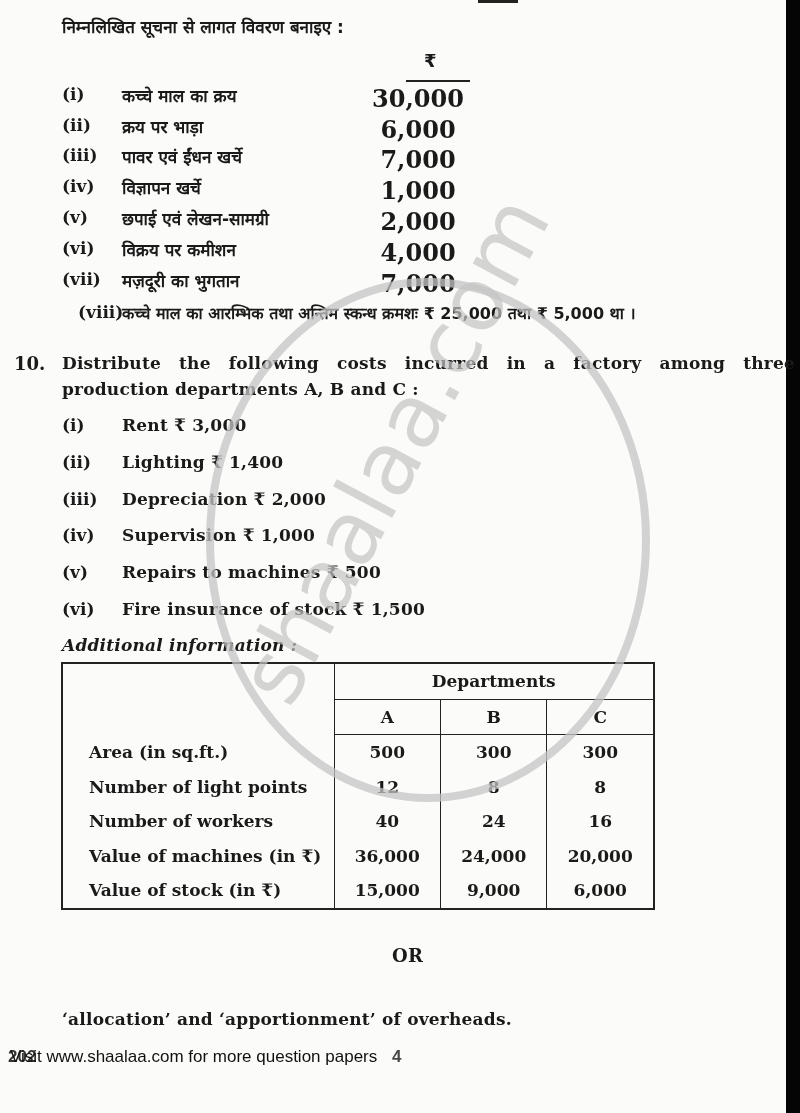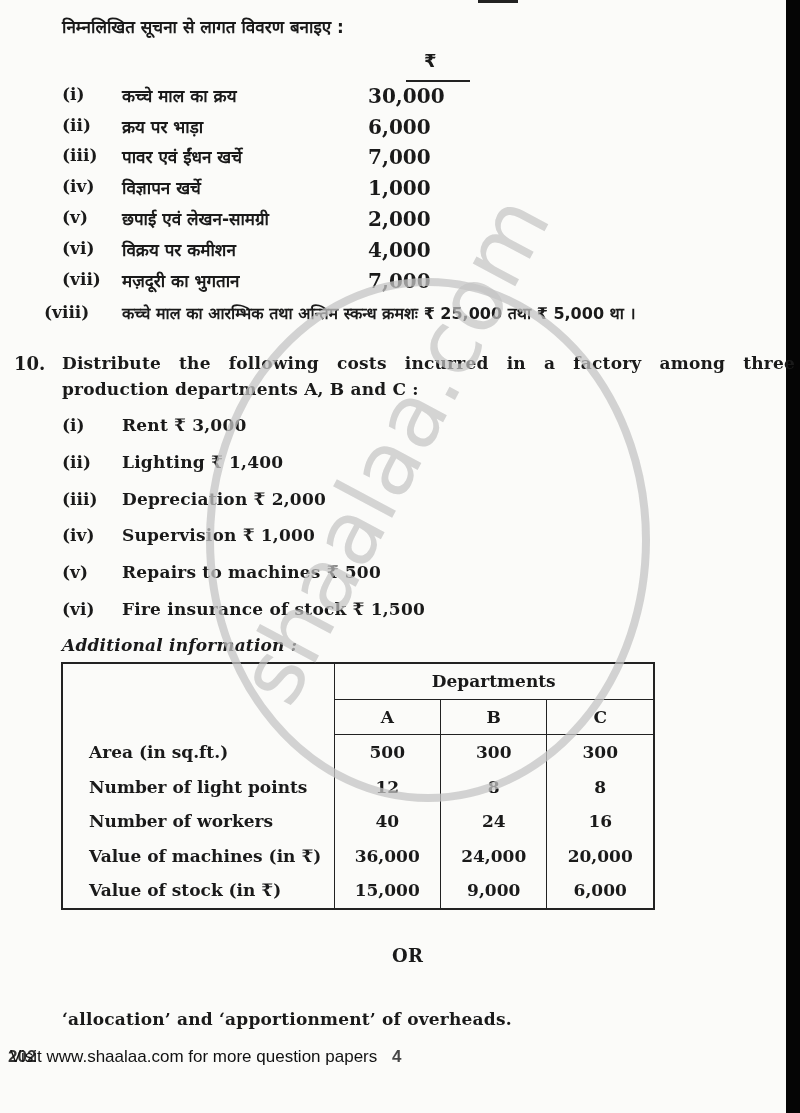--- a/index.html
+++ b/index.html
@@ -11,21 +11,21 @@
     }
     .page { position: absolute; left: 0; top: 0; width: 800px; height: 919px; }
     .right-strip {
       position: absolute; left: 786px; top: 0; width: 14px; height: 1113px;
       background: #050505;
     }
     .top-rule { position: absolute; left: 478px; top: 0; width: 40px; height: 3px; background: #222; }
     .abs { position: absolute; white-space: nowrap; }
     .hindi { font-family: "DejaVu Sans", "Liberation Sans", sans-serif; font-size: 17px; font-weight: bold; }
     .roman { font-family: "DejaVu Serif", "Liberation Serif", serif; font-size: 17px; font-weight: bold; }
-    .num { font-family: "DejaVu Serif", "Liberation Serif", serif; font-size: 20px; font-weight: bold; text-align: left; width: 100px; }
+    .num { font-family: "DejaVu Serif", "Liberation Serif", serif; font-size: 24px; font-weight: bold; text-align: center; width: 100px; }
     .en { font-family: "DejaVu Serif", "Liberation Serif", serif; font-size: 17px; font-weight: bold; letter-spacing: 0.2px; }
     .qno { font-family: "DejaVu Serif", "Liberation Serif", serif; font-size: 18px; font-weight: bold; }
     .italic { font-style: italic; }
     .rupee-head { font-family: "DejaVu Sans", "Liberation Sans", sans-serif; font-size: 18px; font-weight: bold; }
     .rupee-rule { position: absolute; left: 406px; top: 80px; width: 64px; height: 2px; background: #222; }
 
     table.dept {
       position: absolute; left: 61px; top: 662px; width: 594px;
       border-collapse: collapse; border: 2px solid #222;
       font-family: "DejaVu Serif", "Liberation Serif", serif; font-size: 17px; font-weight: bold;
@@ -88,21 +88,21 @@
       <div class="abs roman" style="left:62px; top:238px;">(vi)</div>
       <div class="abs hindi" style="left:122px; top:238px;">विक्रय पर कमीशन</div>
       <div class="abs num" style="left:368px; top:238px;">4,000</div>
     </div>
     <div>
       <div class="abs roman" style="left:62px; top:269px;">(vii)</div>
       <div class="abs hindi" style="left:122px; top:269px;">मज़दूरी का भुगतान</div>
       <div class="abs num" style="left:368px; top:269px;">7,000</div>
     </div>
     <div>
-      <div class="abs roman" style="left:44px; top:302px;">(viii)</div>
+      <div class="abs roman" style="left:78px; top:302px;">(viii)</div>
       <div class="abs hindi" style="left:122px; top:302px; font-size:16px;">कच्चे माल का आरम्भिक तथा अन्तिम स्कन्ध क्रमशः ₹ 25,000 तथा ₹ 5,000 था ।</div>
     </div>
   </div>
 
   <div class="abs qno" style="left:14px; top:353px;">10.</div>
   <div class="abs en" style="left:62px; top:353px; word-spacing:12px;">Distribute the following costs incurred in a factory among three</div>
   <div class="abs en" style="left:62px; top:379px;">production departments A, B and C :</div>
 
   <div>
     <div class="abs roman" style="left:62px; top:415px;">(i)</div>

